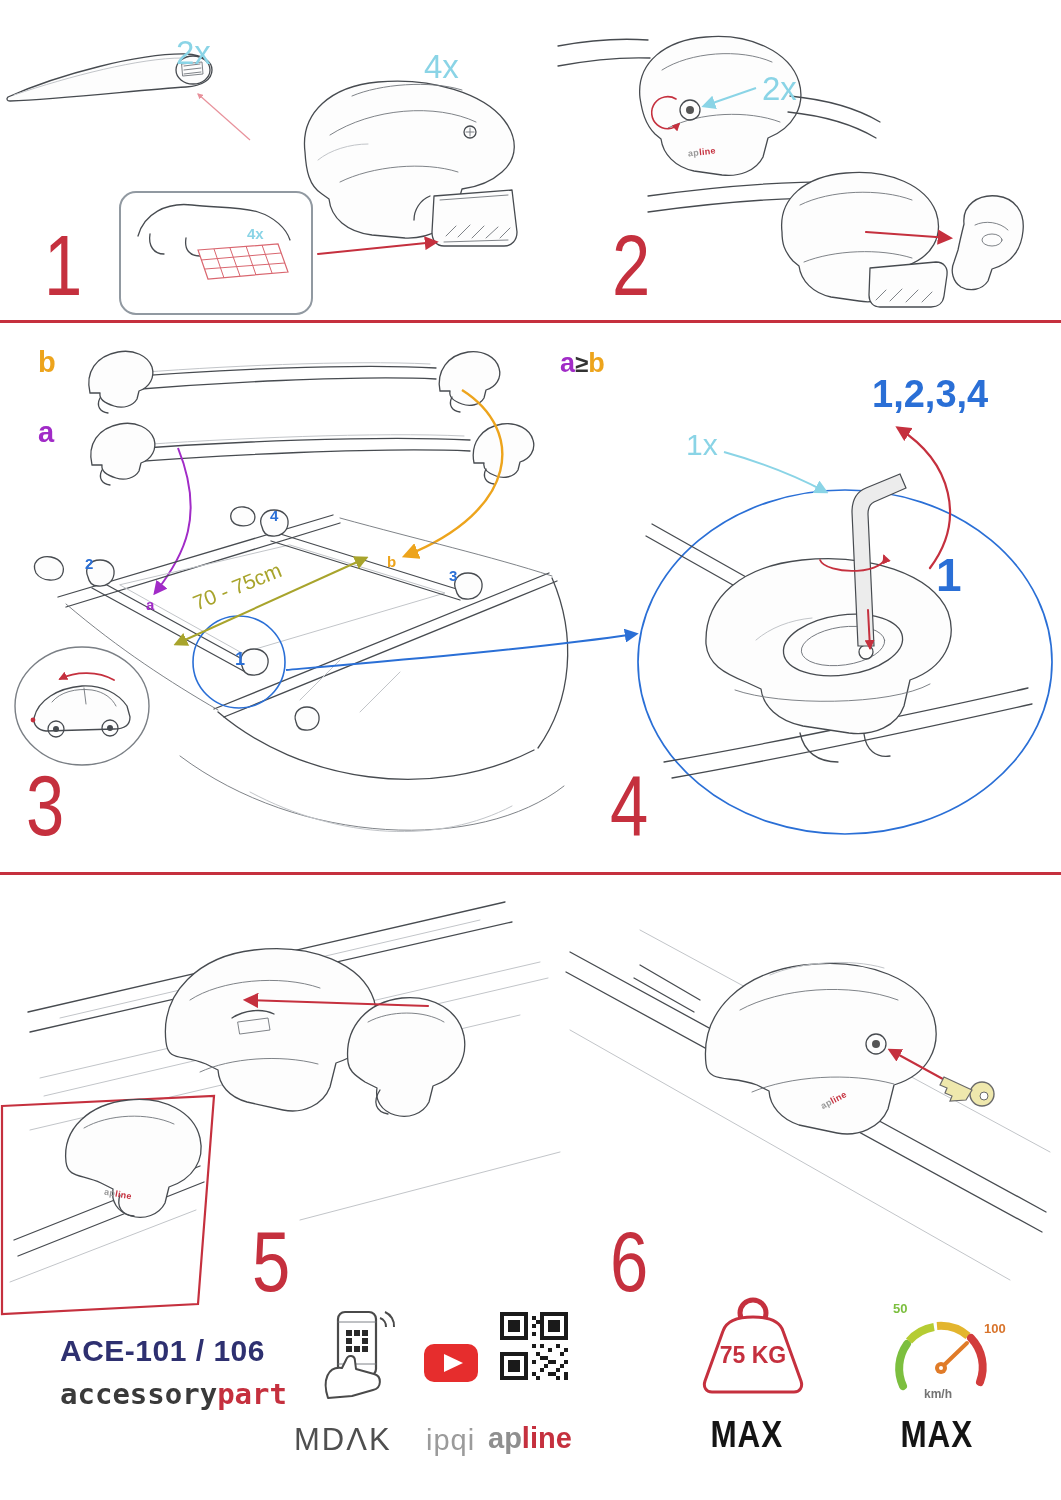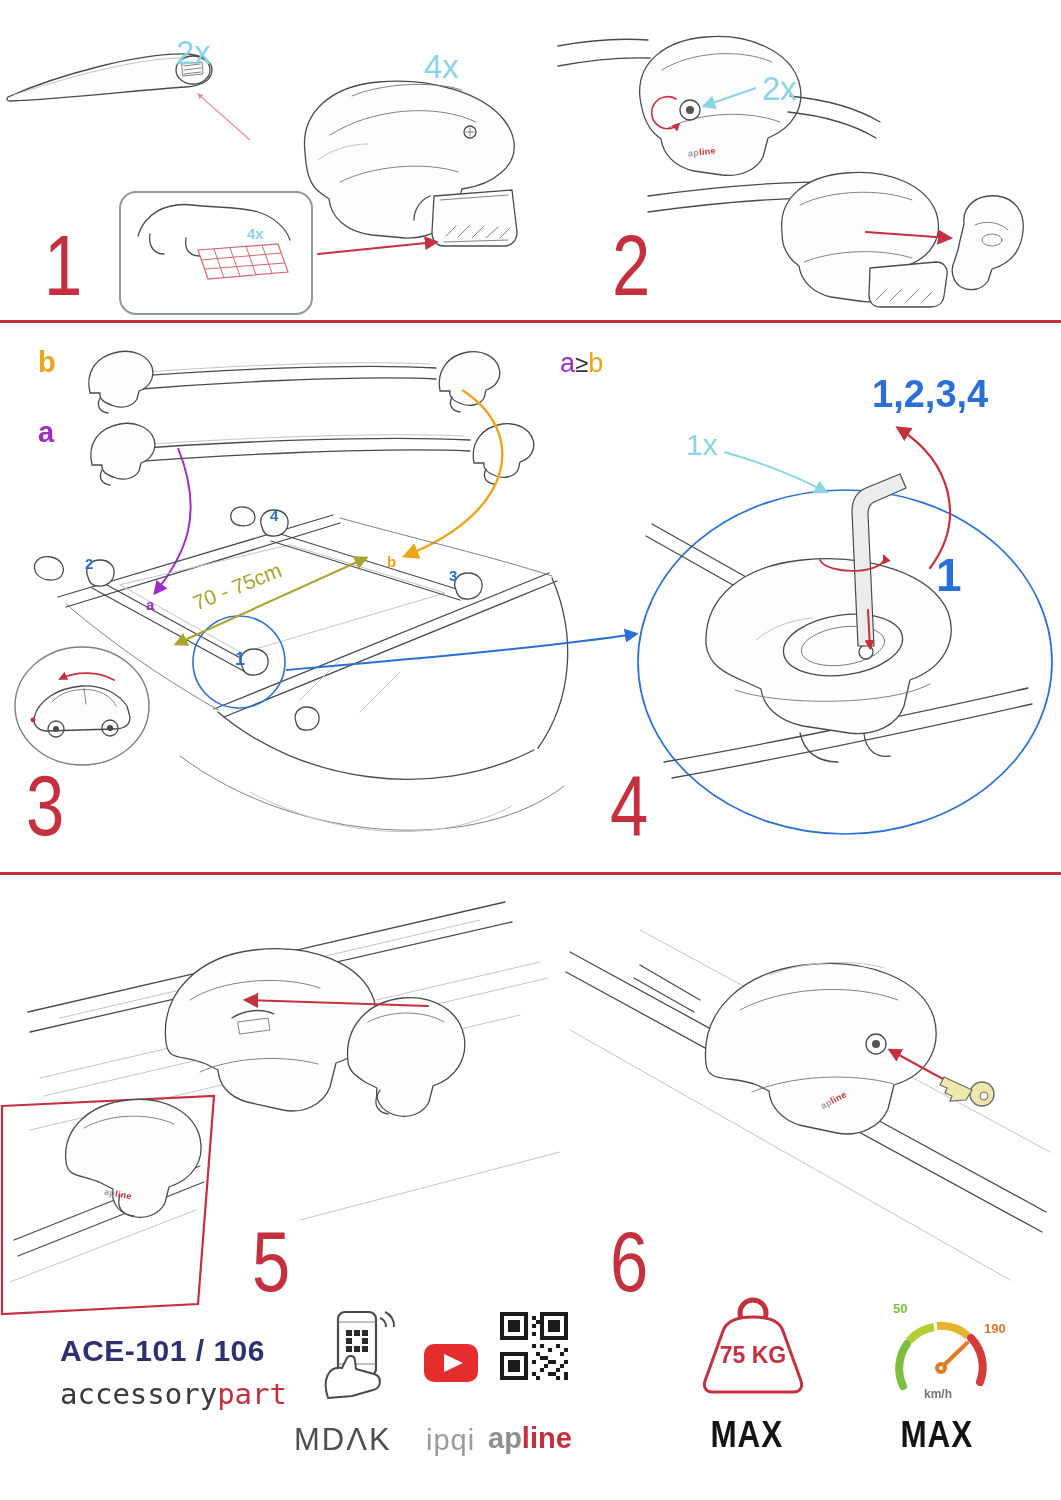--- a/index.html
+++ b/index.html
@@ -14,25 +14,25 @@
   .lbl{position:absolute;line-height:1;white-space:nowrap;}
   .qty{font-size:33px;color:#8ad4e6;}
   .qty-sm{font-size:15px;color:#8ad4e6;font-weight:700}
   .stepnum{font-size:86px;color:#c5303e;transform:scaleX(.8);transform-origin:left top;}
   .tag{font-size:29px;font-weight:700}
   .purple{color:#a12bc7}.orange{color:#eda41c}
   .posnum{font-size:15px;font-weight:700;color:#2a6fd6}
   .pos1{font-size:18px;font-weight:700;color:#2a6fd6}
   .seq{font-size:38px;font-weight:700;color:#2a6fd6}
   .bigone{font-size:46px;font-weight:700;color:#2a6fd6}
-  .rule{font-size:27px;font-weight:400}
+  .rule{font-size:27px;font-weight:700}
   .rule .op{color:#333;font-size:24px}
   .dist{font-size:21px;color:#a8a42c;font-weight:500;transform:rotate(-22deg);transform-origin:left top}
   .model{font-size:30px;font-weight:600;color:#2e3070;letter-spacing:.5px}
-  .brand{font-family:"DejaVu Sans Mono",monospace;font-size:29px;font-weight:400}
+  .brand{font-family:"DejaVu Sans Mono",monospace;font-size:29px;font-weight:700}
   .brand .l{color:#3a3a3a}.brand .r{color:#c5303e}
   .mdak{font-size:31px;font-weight:400;color:#4f4f4f;letter-spacing:2px}
   .ipqi{font-size:29px;color:#9b9b9b;font-weight:500;letter-spacing:1px}
   .apline{font-size:29px;font-weight:700}
   .apline .ap{color:#8f8f8f}.apline .line{color:#c5303e}
   .kg{font-size:23px;font-weight:700;color:#c5303e;width:86px;text-align:center}
   .max{font-size:37px;font-weight:700;color:#141414;width:96px;text-align:center;letter-spacing:1px;transform:scaleX(.85);transform-origin:left top}
   .gauge-lo{font-size:13px;font-weight:700;color:#7cbf3f}
   .gauge-hi{font-size:13px;font-weight:700;color:#d8742c}
   .kmh{font-size:12px;color:#737373;font-weight:700}
@@ -340,17 +340,17 @@
   <div class="lbl model" style="left:60px;top:1336px">ACE-101 / 106</div>
   <div class="lbl brand" style="left:60px;top:1380px"><span class="l">accessory</span><span class="r">part</span></div>
   <div class="lbl mdak" style="left:294px;top:1424px">MDΛK</div>
   <div class="lbl ipqi" style="left:426px;top:1426px">ipqi</div>
   <div class="lbl apline" style="left:488px;top:1424px"><span class="ap">ap</span><span class="line">line</span></div>
 
   <div class="lbl kg" style="left:710px;top:1344px">75 KG</div>
   <div class="lbl max" style="left:706px;top:1416px">MAX</div>
 
   <div class="lbl gauge-lo" style="left:893px;top:1302px">50</div>
-  <div class="lbl gauge-hi" style="left:984px;top:1322px">190</div>
+  <div class="lbl gauge-hi" style="left:984px;top:1322px">100</div>
   <div class="lbl kmh" style="left:924px;top:1388px">km/h</div>
   <div class="lbl max" style="left:896px;top:1416px">MAX</div>
 
 </div>
 
 </body></html>

